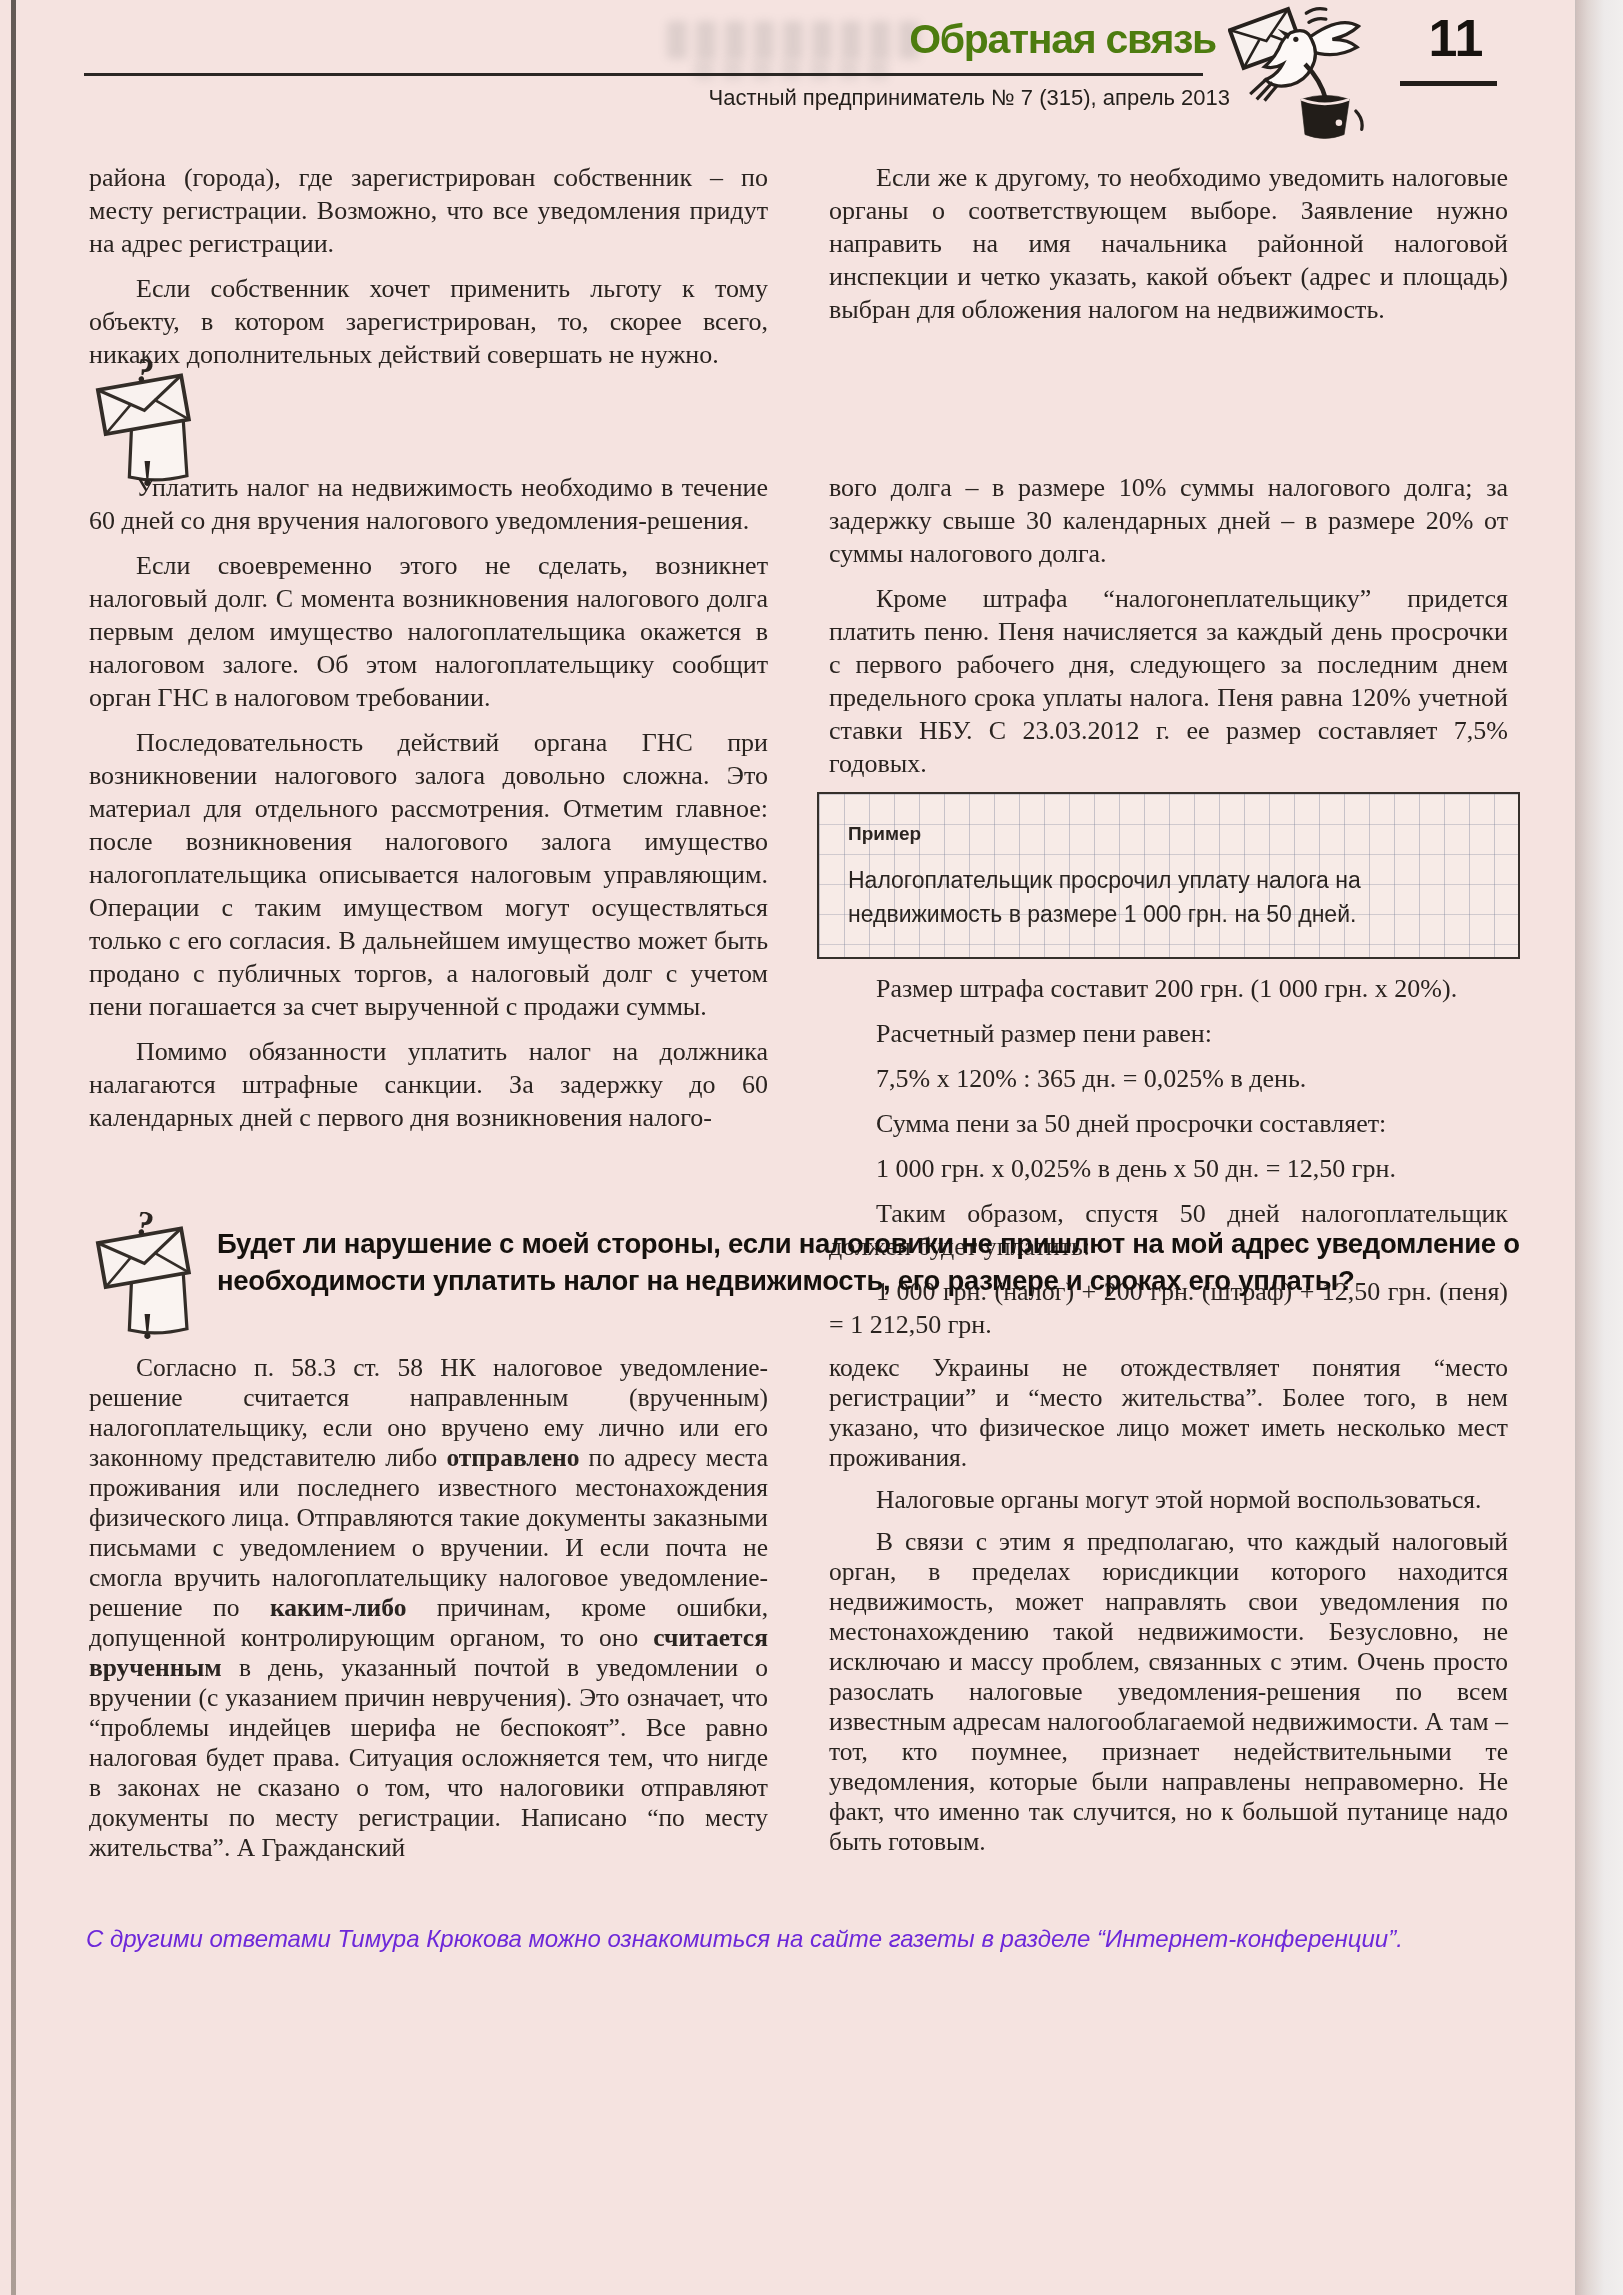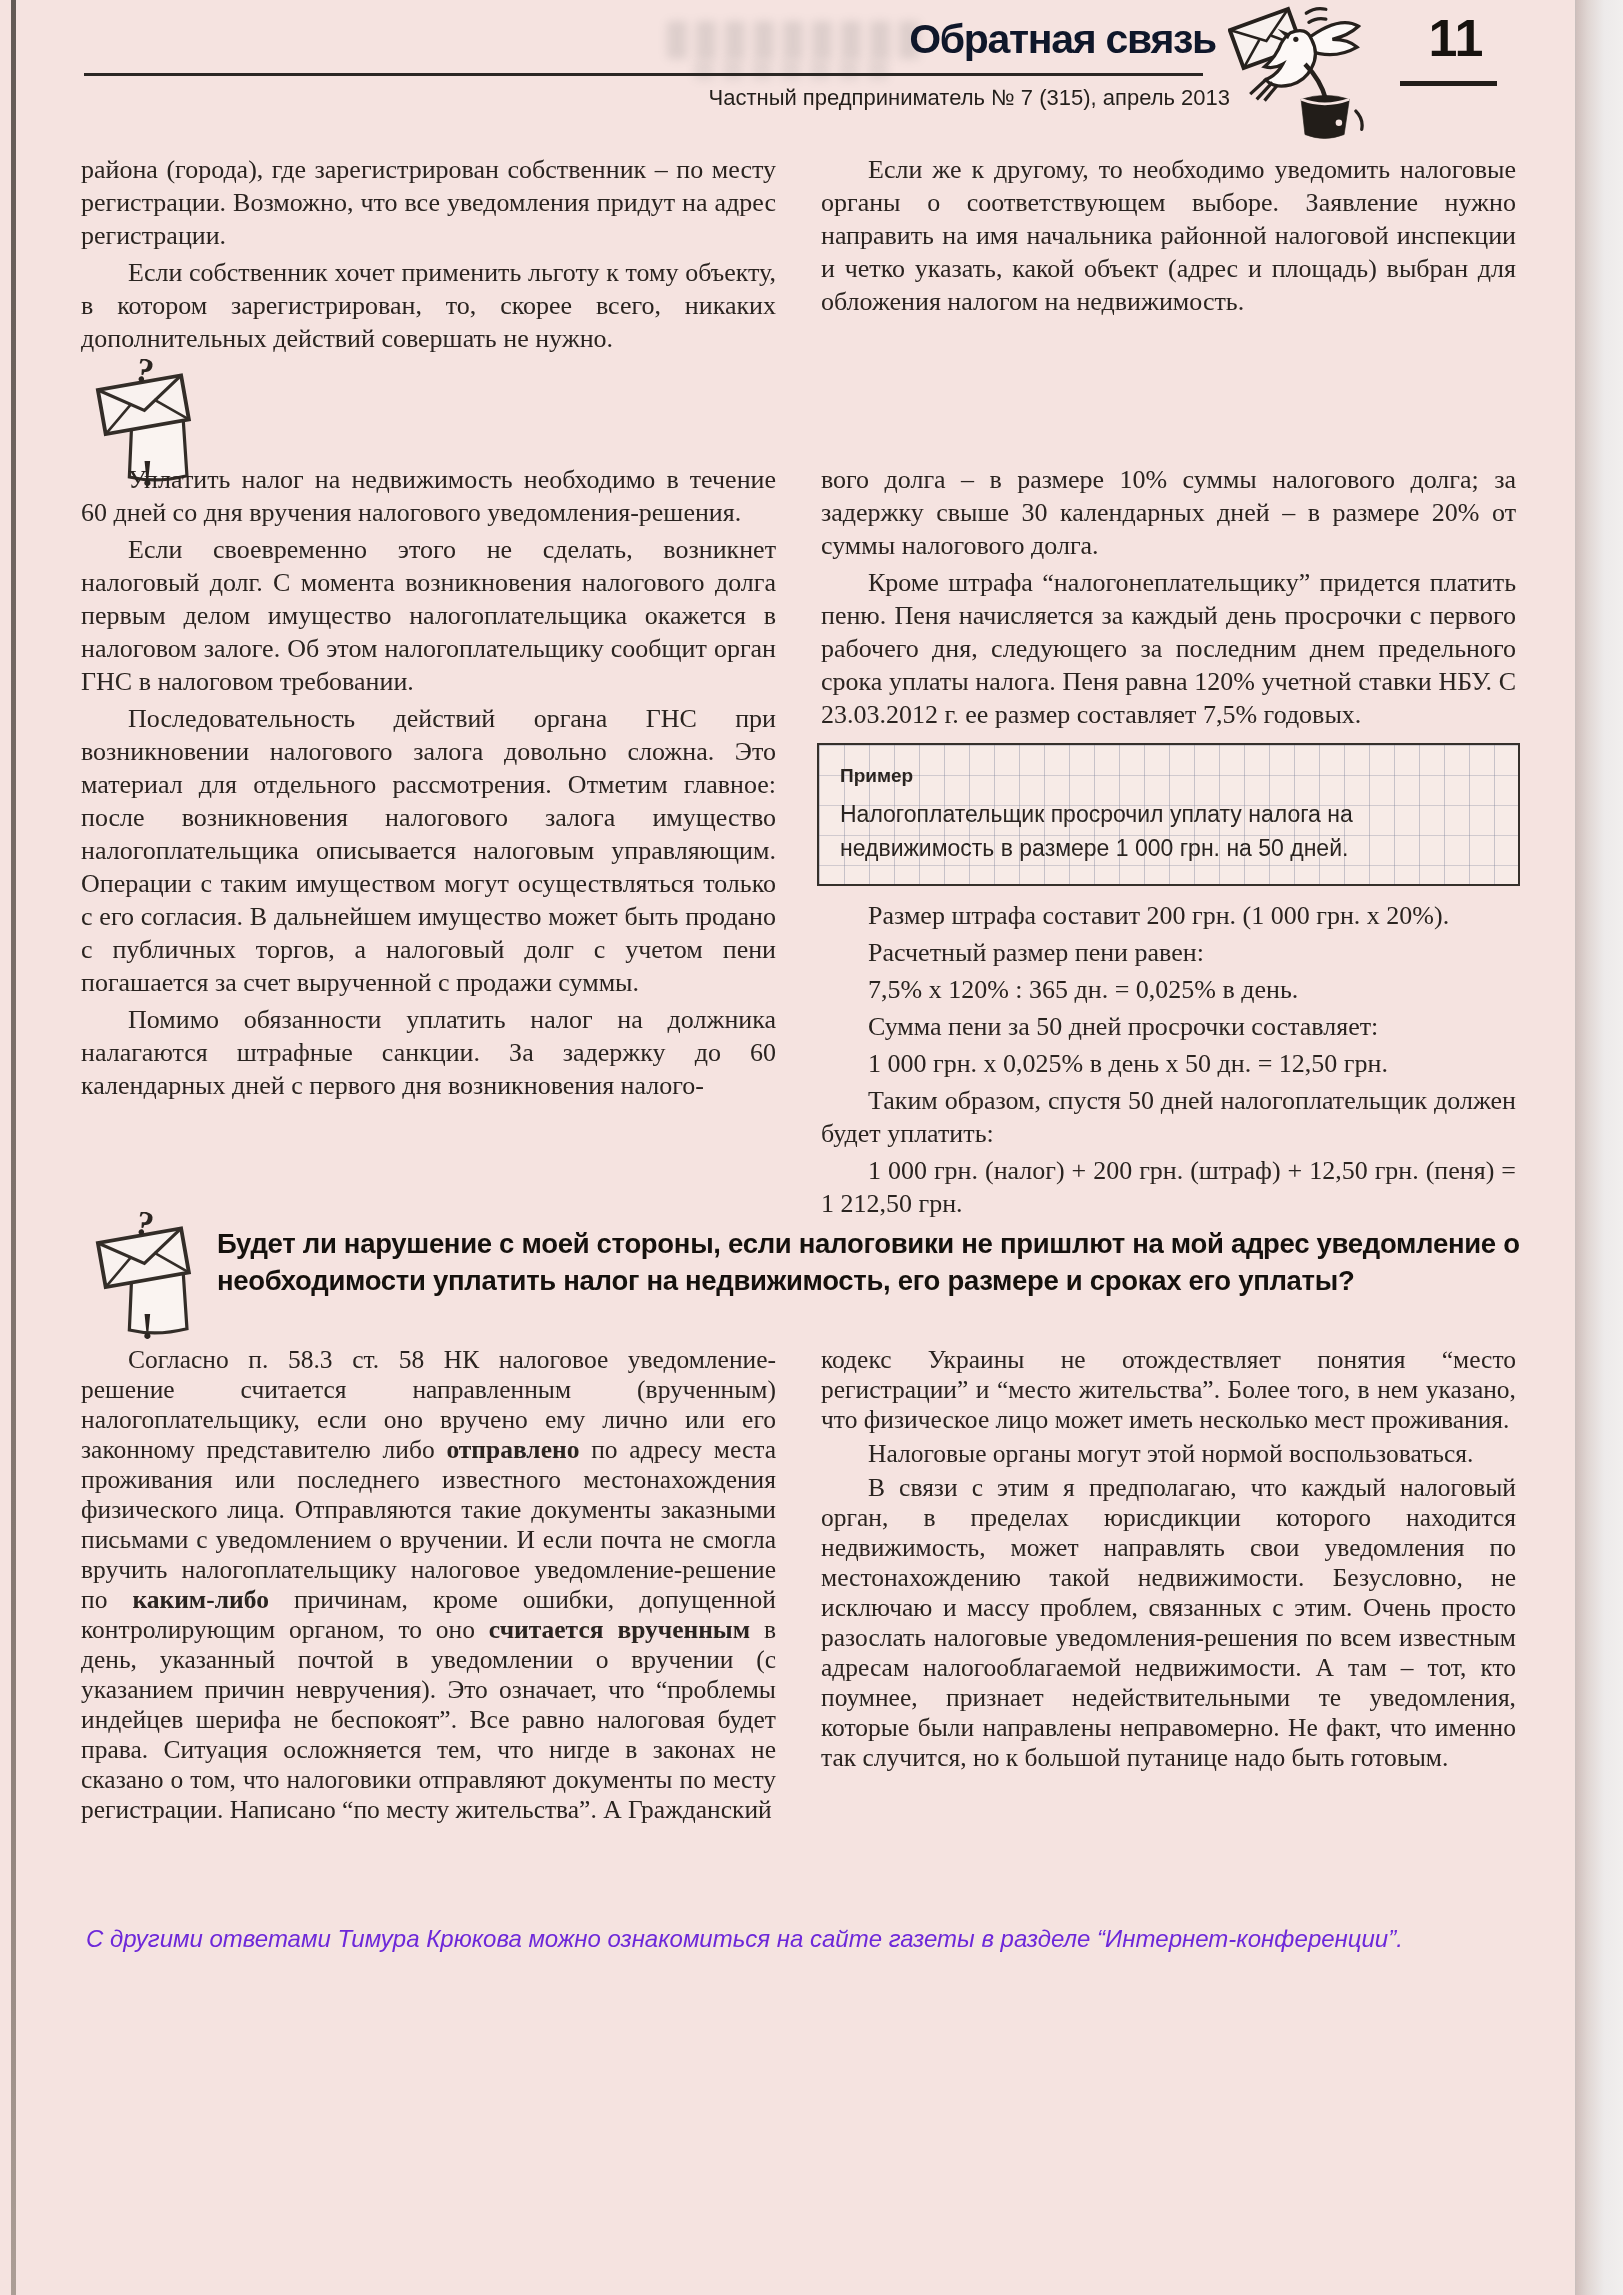--- a/index.html
+++ b/index.html
@@ -12,38 +12,38 @@
   .binding{position:absolute;left:10.5px;top:0;width:5.2px;height:100%;
     background:linear-gradient(#3f3833,#6b5f58 70%,#9a8d84);opacity:.8;}
   .scan-edge{position:absolute;right:0;top:0;width:47px;height:100%;
     background:linear-gradient(90deg,#cfbfbc 0%,#e0d6d3 25%,#edeaea 60%,#f1efee 100%);
     border-left:1.3px solid rgba(125,104,98,.35);}
   .ghost{position:absolute;filter:blur(4.6px);opacity:.17;border-radius:3.9px;
     background:repeating-linear-gradient(90deg,#6a6a6a 0 19.6px,transparent 19.6px 29px);}
   
   .masthead-title{position:absolute;top:15.7px;left:753px;width:463px;text-align:right;
     font-family:"Liberation Sans",sans-serif;font-weight:700;font-size:41px;
-    letter-spacing:-1.3px;color:#0f172a;}
+    letter-spacing:-1.3px;color:#4d7c0f;}
   .masthead-rule{position:absolute;left:84px;top:73px;width:1119px;height:3.3px;background:#2b2724;}
   .issue-line{position:absolute;top:85px;left:654px;width:576px;text-align:right;
     font-family:"Liberation Sans",sans-serif;font-weight:400;font-size:22px;color:#231f1b;}
   .page-number{position:absolute;left:1407px;top:7.9px;width:98px;text-align:center;
     font-family:"Liberation Sans",sans-serif;font-weight:700;font-size:52px;color:#17130f;}
   .page-number-rule{position:absolute;left:1400px;top:81px;width:97px;height:4.6px;background:#221e1a;}
   .dove{position:absolute;left:1228px;top:1.3px;width:137px;height:164px;}
   
   .q-icon{position:absolute;width:128px;height:135px;}
   .q-heading{position:absolute;font-family:"Liberation Sans",sans-serif;font-weight:700;
     color:#15110d;letter-spacing:-0.3px;}
   #q1-heading{left:217px;top:385px;width:1021px;font-size:29.4px;line-height:37px;}
   #q2-heading{left:217px;top:1225px;width:1305px;font-size:27.5px;line-height:37px;}
   
   .col{position:absolute;width:703px;font-size:26px;line-height:33px;
     text-align:justify;color:#2a2420;}
-  .col p{margin:4px;}
+  .col p{margin:12px;}
   .col p.ind{text-indent:47px;}
   .a2col{font-size:25.5px;line-height:30px;}
   .b{font-weight:700;}
   #intro-left{left:77px;top:149px;}
   #intro-right{left:817px;top:149px;}
   #a1-left{left:77px;top:459px;}
   #a1-right{left:817px;top:459px;}
   #a2-left{left:77px;top:1341px;}
   #a2-right{left:817px;top:1341px;}
   

